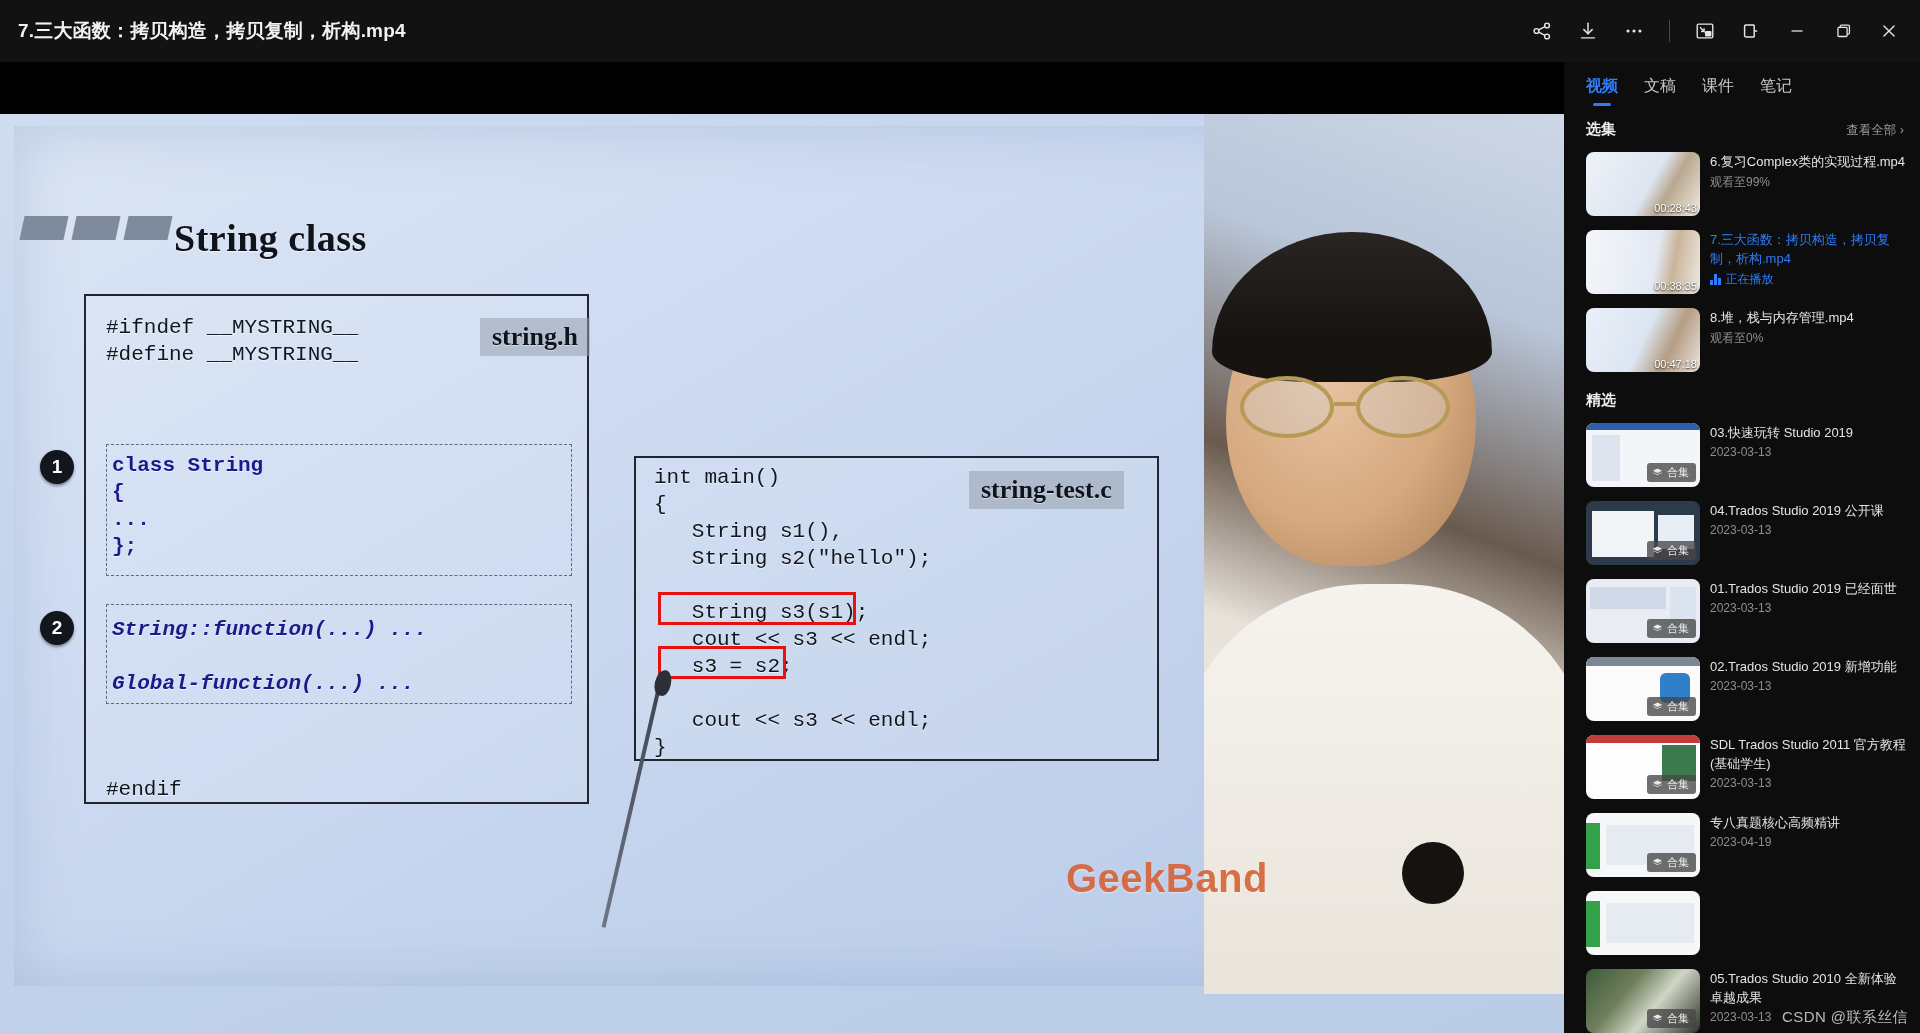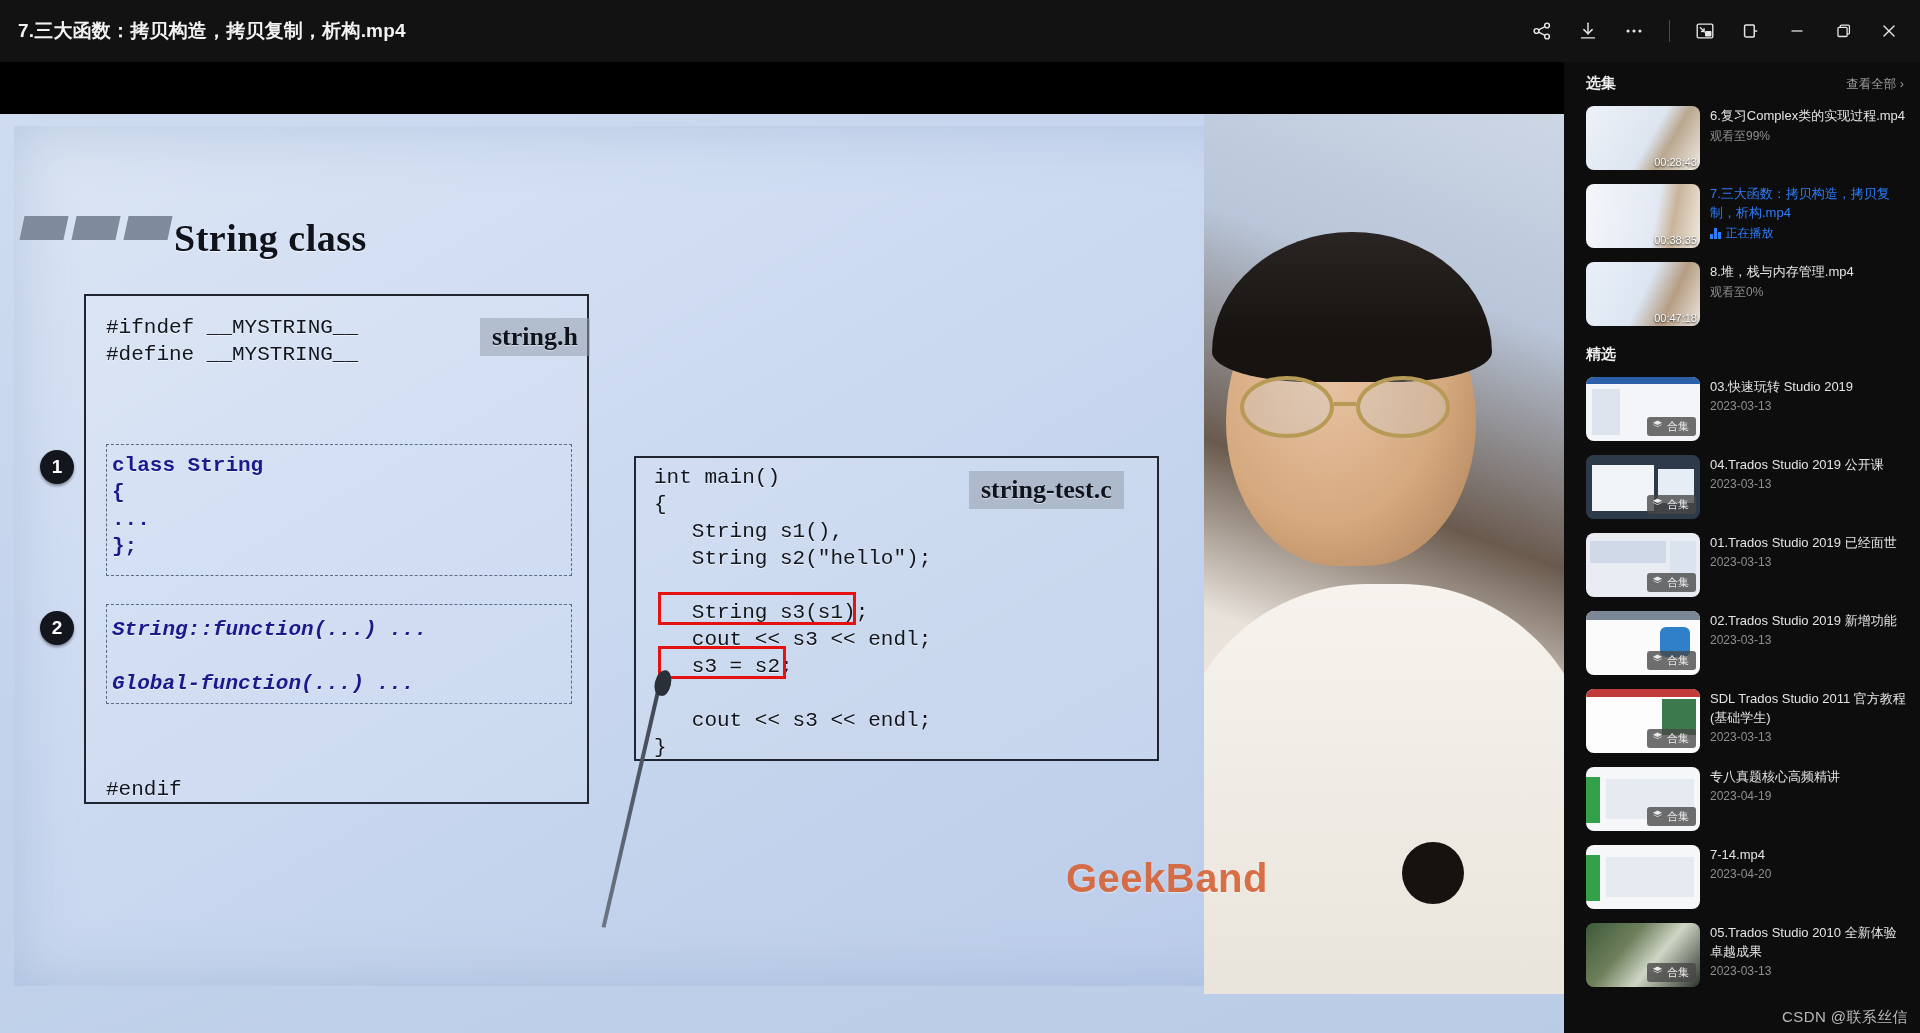--- a/index.html
+++ b/index.html
@@ -165,21 +165,21 @@
     border-radius: 8px; overflow: hidden; background: #223;
   }
   .thumb .tdur {
     position: absolute; right: 3px; bottom: 2px; color: #fff; font-size: 11px;
     text-shadow: 0 1px 2px rgba(0,0,0,.9);
   }
   .thumb .tcol {
     position: absolute; right: 4px; bottom: 5px;
     background: rgba(70,70,70,.78); color: #eaeaea; font-size: 11px;
     padding: 2px 7px 2px 5px; border-radius: 3px;
-    display: flex; align-items: flex-start; gap: 4px;
+    display: flex; align-items: center; gap: 4px;
   }
   .meta { flex: 1 1 auto; min-width: 0; }
   .m-title {
     font-size: 13px; line-height: 19px; color: #e4e4e4;
     display: -webkit-box; -webkit-line-clamp: 2; -webkit-box-orient: vertical; overflow: hidden;
   }
   .item.active .m-title { color: #2f7dfa; }
   .m-sub { margin-top: 3px; font-size: 12px; color: #8f8f8f; }
   .item.active .m-sub { color: #2f7dfa; display: flex; align-items: center; gap: 5px; }
   .eq { display: inline-flex; align-items: flex-end; gap: 1.5px; height: 11px; }
@@ -353,20 +353,26 @@
 
         <div class="pointer"></div>
         <div class="pointer-tip"></div>
 
         <div class="watermark-geek">GeekBand</div>
       </div>
     </div>
 
     <div class="sidebar">
 
+      <div class="tabs">
+        <div class="tab active">视频</div>
+        <div class="tab">文稿</div>
+        <div class="tab">课件</div>
+        <div class="tab">笔记</div>
+      </div>
 
       <div class="scroll">
 
         <div class="sec-head">
           <div class="sec-title">选集</div>
           <div class="sec-more"><span>查看全部</span> ›</div>
         </div>
 
         <div class="list">
 
@@ -516,24 +522,20 @@
             <div class="meta">
               <div class="m-title">专八真题核心高频精讲</div>
               <div class="m-sub">2023-04-19</div>
             </div>
           </div>
 
           <div class="item">
             <div class="thumb">
               <div class="tb-s6"></div>
             </div>
-            <div class="meta">
-              <div class="m-title">7-14.mp4</div>
-              <div class="m-sub">2023-04-20</div>
-            </div>
           </div>
 
           <div class="item">
             <div class="thumb">
               <div class="tb-s7"></div>
               <div class="tcol">
                 <svg width="11" height="11" viewBox="0 0 24 24" fill="#eaeaea">
                     <path d="M12 3 L22 8 L12 13 L2 8 Z"></path>
                     <path d="M12 16 L3.6 11.8 L2 12.6 L12 17.6 L22 12.6 L20.4 11.8 Z"></path>
                   </svg>

